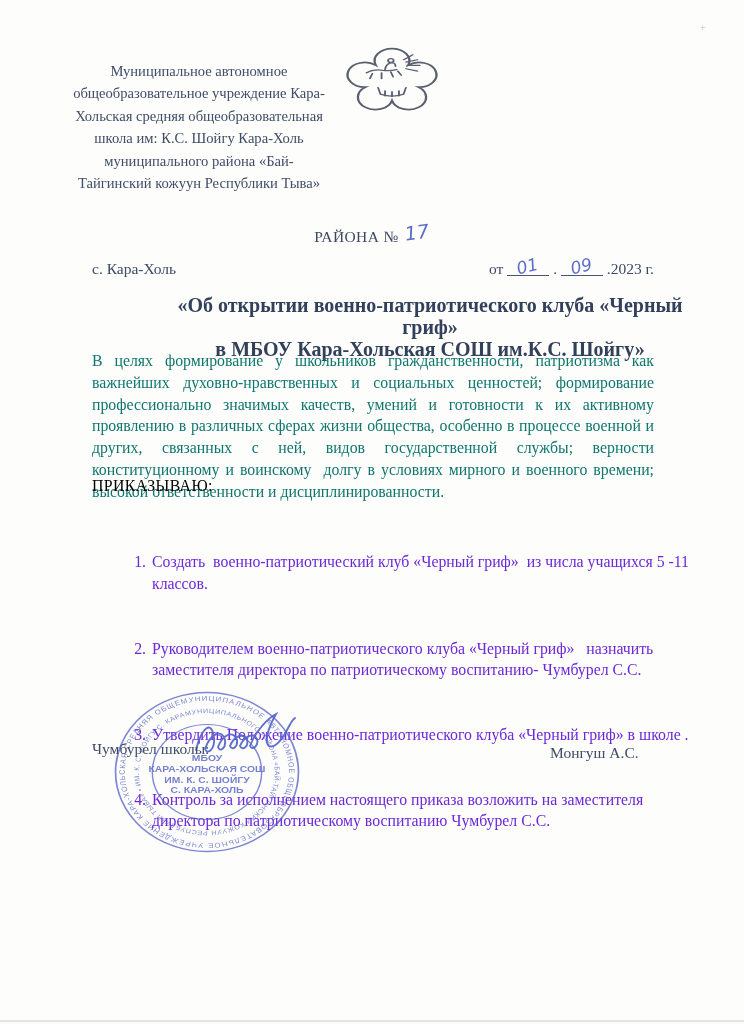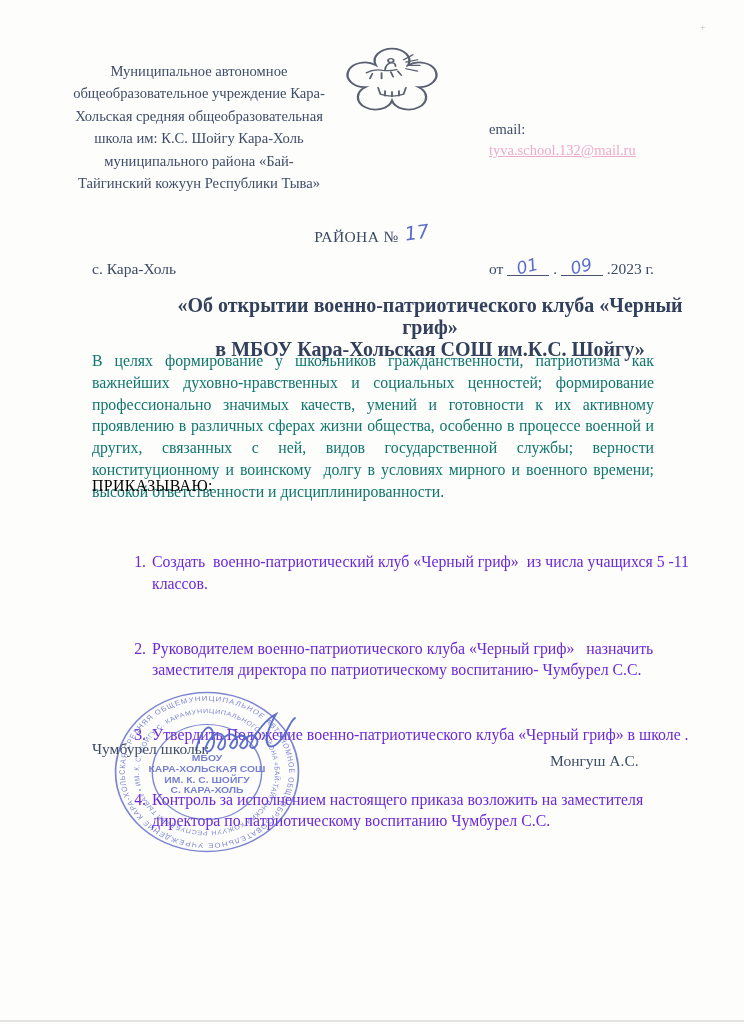--- a/index.html
+++ b/index.html
@@ -93,21 +93,21 @@
     position:absolute;left:110px;top:508px;width:548px;
     margin:0;padding:0 0 0 40px;
     font-size:15.8px;line-height:21.6px;
     color:#6d28d9;
     white-space:pre-wrap;
   }
   ol.items li{margin:0;padding-left:2px;}
 
   .sig-row{position:absolute;left:0;top:740px;width:744px;font-size:15.5px;color:#3e4c66;}
   .sig-label{position:absolute;left:92px;top:0;}
-  .sig-name{position:absolute;left:550px;top:12px;}
+  .sig-name{position:absolute;left:550px;top:4px;}
 
   .stamp{position:absolute;left:108px;top:686px;opacity:.88;}
   .signature-svg{position:absolute;left:192px;top:708px;}
 </style>
 </head>
 <body>
 
 <div class="page">
 
   <div class="org-block">Муниципальное  автономное
@@ -135,24 +135,20 @@
         <circle cx="49" cy="25" r="2.4"></circle>
       </g>
 
       <g stroke-width="1.6">
         <path d="M38,58 l2,8 q10,5 20,0 l2,-8"></path>
         <path d="M44,62 l0,6 M50,63 l0,6 M56,62 l0,6"></path>
       </g>
     </g>
   </svg>
 
-  <div class="email-block">
-    <div>email:</div>
-    <div class="email-link">tyva.school.132@mail.ru</div>
-  </div>
 
   <div class="order-line">
     <span>РАЙОНА №</span><span class="hand order-number">17</span>
   </div>
 
   <div class="place-date">
     <span class="place">с. Кара-Холь</span>
     <span class="date">
       <span>от</span>
       <span class="blank"><span class="hand">01</span></span>

